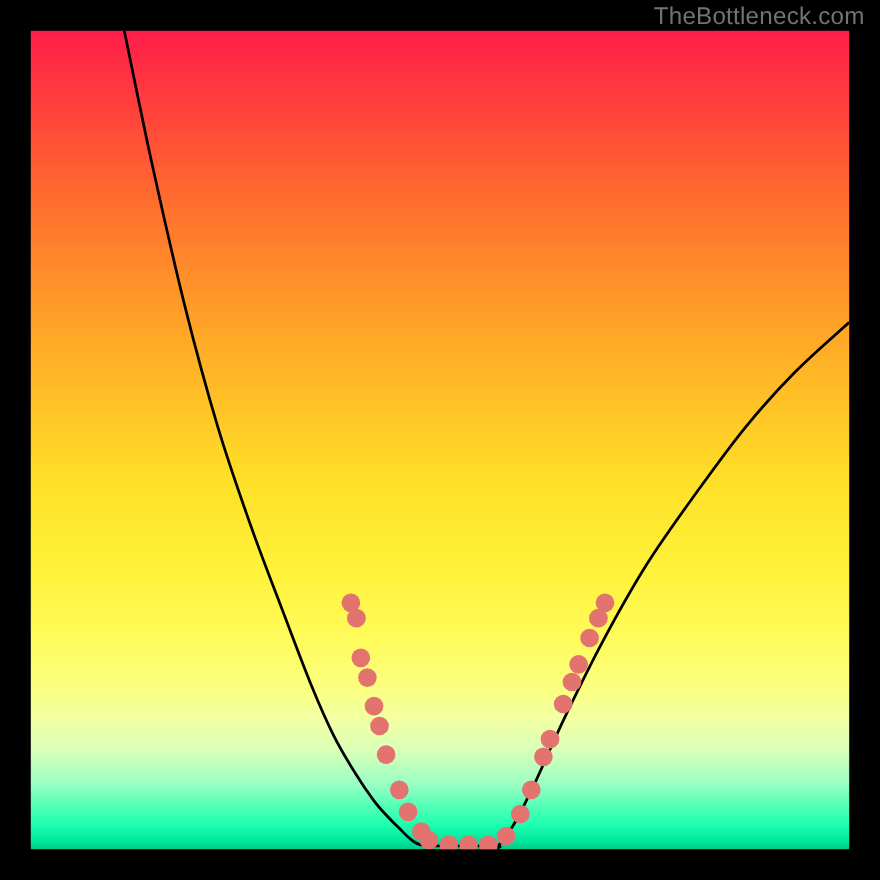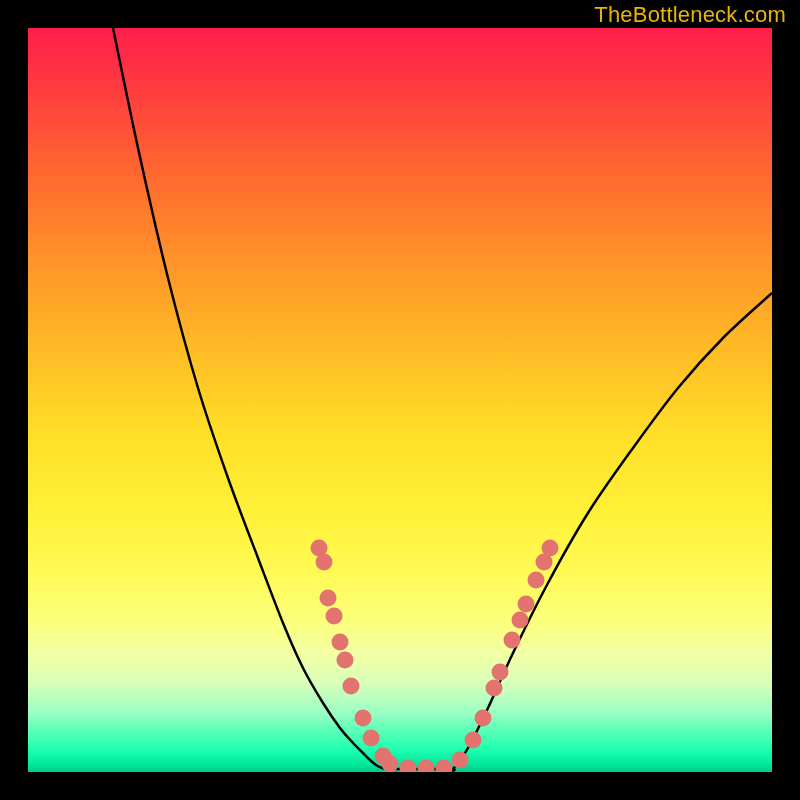--- a/index.html
+++ b/index.html
@@ -39,21 +39,21 @@
       #4dffb5 95%,
       #1effb0 97%,
       #00e89c 99%,
       #00c98a 100%
     );
   }
   .watermark {
     position: absolute;
     top: 2px;
     right: 14px;
-    color: #eab308;
+    color: #737373;
     font-size: 22px;
     font-weight: 500;
     letter-spacing: 0.2px;
     user-select: none;
   }
   svg.curve {
     position: absolute;
     left: 0; top: 0;
     width: 744px; height: 744px;
   }

